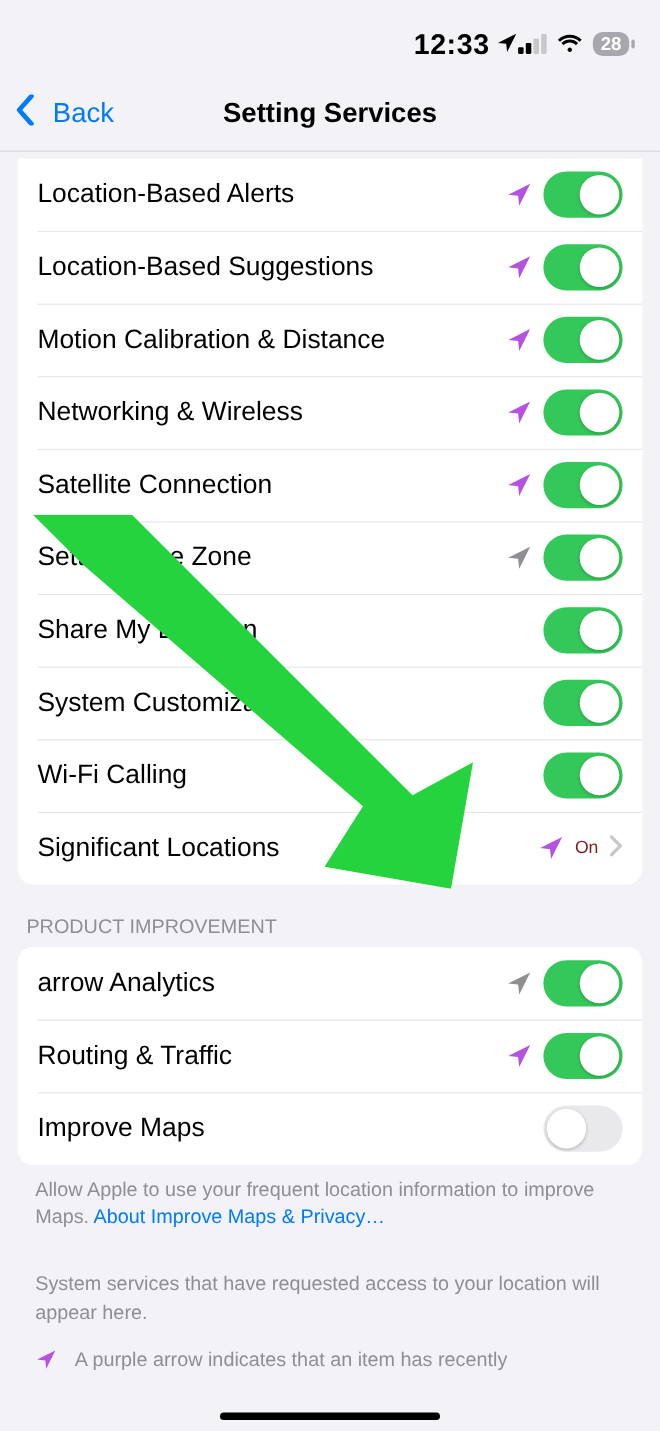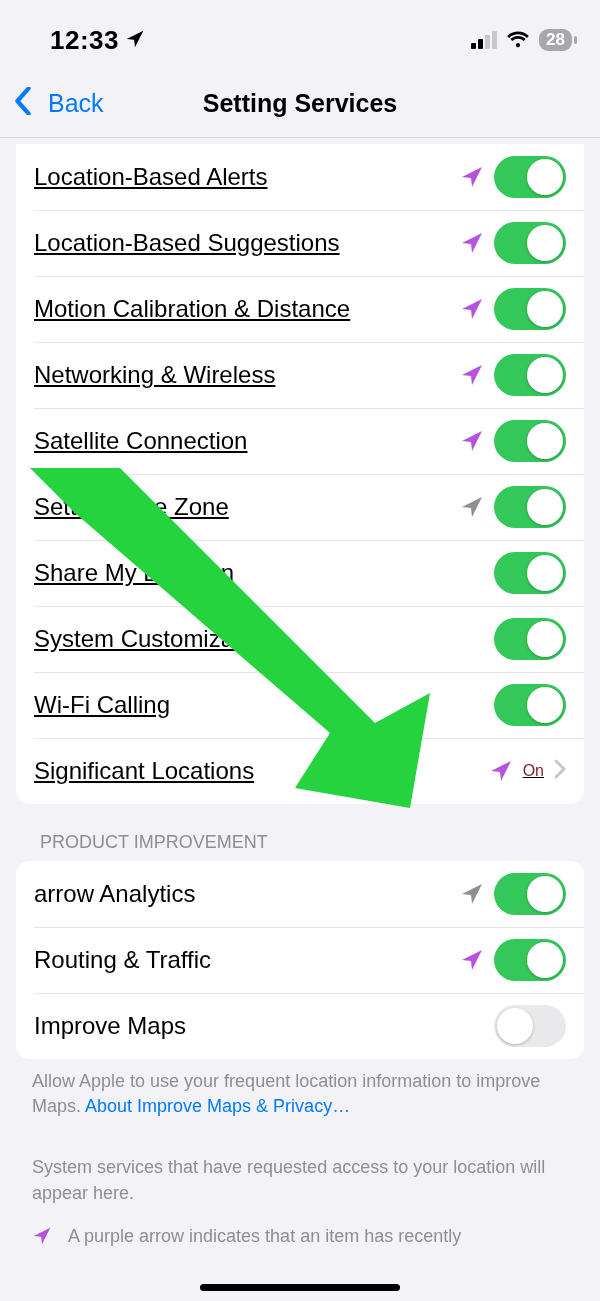--- a/index.html
+++ b/index.html
@@ -1,40 +1,40 @@
 <!DOCTYPE html>
 <html><head>
 <meta charset="utf-8">
 <style>
   * { margin: 0; padding: 0; box-sizing: border-box; }
   html, body { width: 600px; height: 1301px; font-family: -apple-system, BlinkMacSystemFont, "Helvetica Neue", Arial, sans-serif; background: #f2f2f7; color: #000; }
   .screen { width: 600px; height: 1301px; position: relative; overflow: hidden; background:#f2f2f7; }
 
   
-  .status-bar { display:flex; justify-content:space-between; align-items:center; padding: 18px 28px 8px 50px; height:70px; }
+  .status-bar { display:flex; justify-content:flex-end; align-items:center; padding: 18px 28px 8px 50px; height:70px; }
   .status-left { display:flex; align-items:center; gap:6px; font-size:26px; font-weight:600; letter-spacing:0.5px;}
   .status-right { display:flex; align-items:center; gap:8px; }
   .cell-bars { display:flex; align-items:flex-end; gap:2px; height:18px;}
   .cell-bars span { width:5px; background:#c7c7cc; border-radius:1px; }
   .cell-bars span:nth-child(1){height:6px; background:#000;}
   .cell-bars span:nth-child(2){height:10px;background:#000;}
   .cell-bars span:nth-child(3){height:14px;}
   .cell-bars span:nth-child(4){height:18px;}
   .battery-badge { background:#a7a7ad; color:#fff; font-size:17px; font-weight:700; padding:1px 7px; border-radius:9px; display:flex; align-items:center; position:relative;}
   .battery-badge::after{content:""; position:absolute; right:-5px; top:50%; transform:translateY(-50%); width:3px; height:8px; background:#a7a7ad; border-radius:2px;}
 
   
   .navbar { position:relative; height:68px; display:flex; align-items:center; justify-content:center; border-bottom:1px solid #d8d8dc; }
   .nav-back { position:absolute; left:14px; display:flex; align-items:center; color:#007aff; font-size:25px; gap:16px; }
   .nav-title { font-size:25px; font-weight:600; }
 
   
   .group { margin: 0 16px; background:#fff; border-radius:14px; overflow:hidden; }
-  .group-first { margin-top: 6px; border-top-left-radius:0; border-top-right-radius:0;text-decoration:underline;}
-  .section-header { font-size:18px; color:#8e8e93; margin:28px 32px 8px 40px; letter-spacing:0px; }
+  .group-first { margin-top: 6px; border-top-left-radius:0; border-top-right-radius:0;}
+  .section-header { font-size:18px; color:#8e8e93; margin:28px 32px 8px 24px; letter-spacing:0px; }
 
   .row { display:flex; align-items:center; padding: 0 18px; height:66px; position:relative;}
   .row + .row::before { content:""; position:absolute; top:0; left:18px; right:0; height:1px; background:#e5e5ea; }
   .row-label { flex:1; font-size:24px; line-height:1.2; }
   .row-right { display:flex; align-items:center; gap:10px; }
 
   
   .toggle { width:72px; height:42px; border-radius:21px; position:relative; }
   .toggle.on { background:#34c759; }
   .toggle.off { background:#e9e9eb; }

